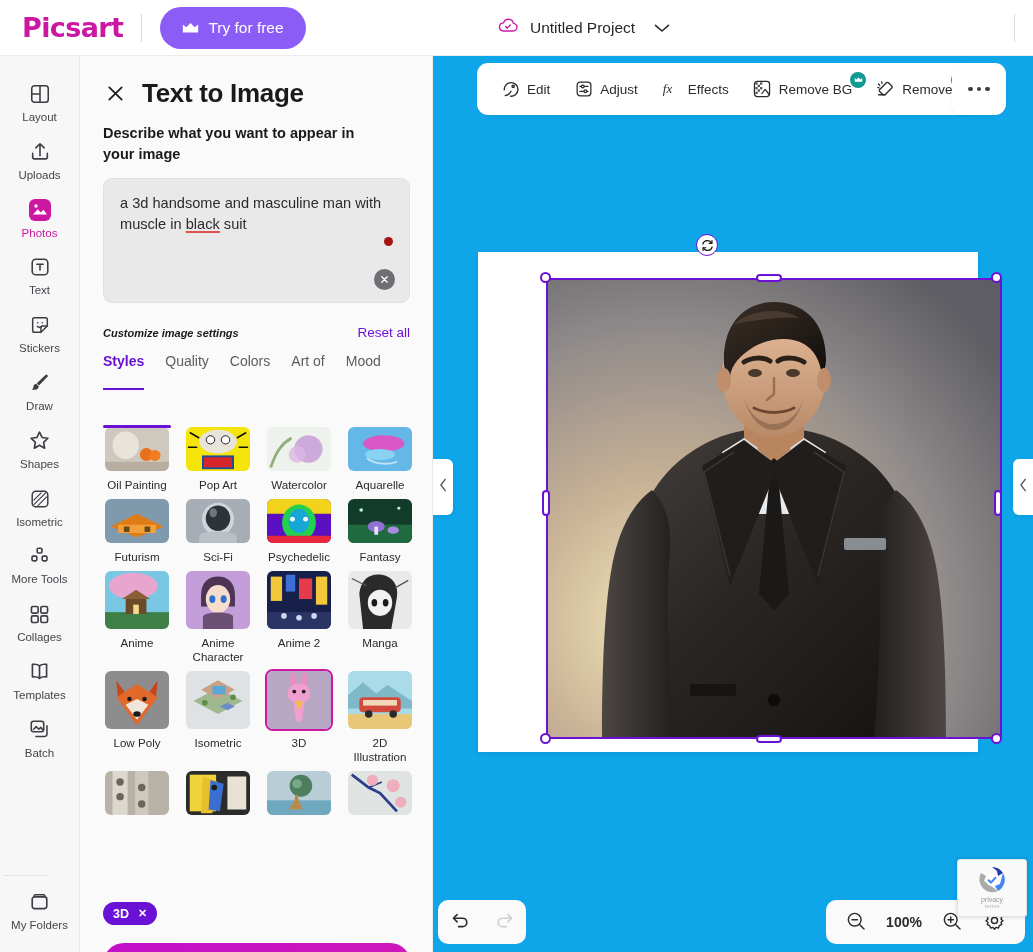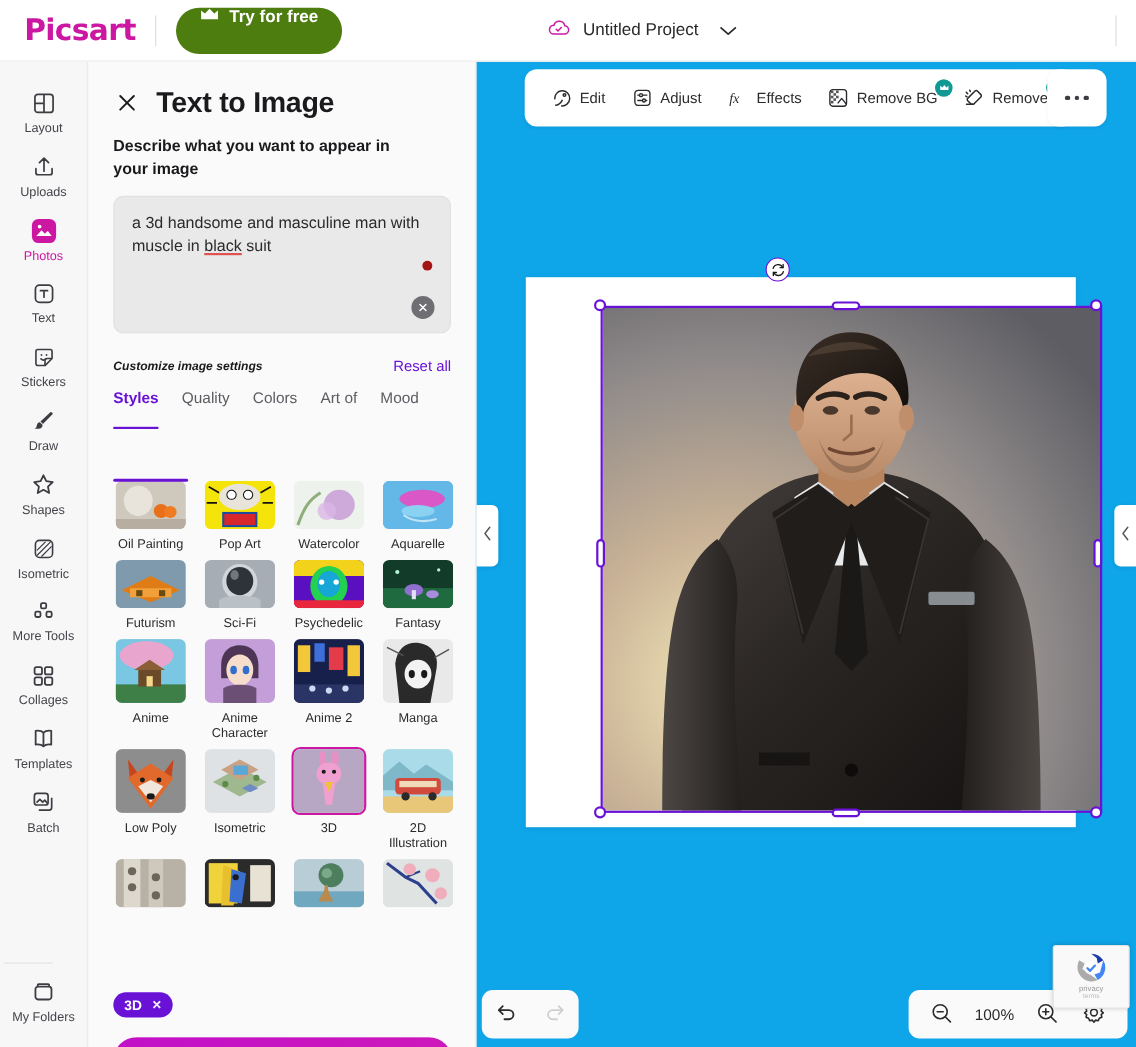--- a/index.html
+++ b/index.html
@@ -17,23 +17,23 @@
     background:#fff; display:flex; align-items:center;
     border-bottom:1px solid #ececed;
     z-index: 40;
   }
   .brand {
     margin-left:22px; font-size:27px; font-weight:700; color:#cc17a3;
     letter-spacing:-0.6px; font-family:"DejaVu Sans", sans-serif;
   }
   .vdiv { width:1px; height:28px; background:#dcdcdf; margin:0 18px; }
   .try-btn {
-    display:flex; align-items:flex-start; gap:9px;
-    background:#4d7c0f; color:#fff; border:none; border-radius:22px;
-    height:42px; padding:0 22px; font-size:15.5px; font-weight:700;
+    display:flex; align-items:center; gap:9px;
+    background:#8b5cf6; color:#fff; border:none; border-radius:22px;
+    height:42px; padding:0 22px; font-size:15.5px; font-weight:400;
     cursor:pointer; font-family:"Liberation Sans", sans-serif;
   }
   .crown { width:17px; height:12px; display:block; }
 
   .proj-wrap {
     position:absolute; left:497px; top:0; height:56px;
     display:flex; align-items:center; gap:11px;
   }
   .proj-name { font-size:15.5px; color:#28282b; }
   .chev-btn { background:none;border:none;cursor:pointer; padding:4px 8px; display:flex; }
@@ -104,21 +104,21 @@
     padding:22px 22px 0 22px;
   }
   .cust-title { font-size:11px; font-weight:700; color:#1a1a1d;font-style:italic; }
   .reset-all { font-size:13.5px; color:#6a11d6; cursor:pointer; }
 
   .tabs { display:flex; gap:21px; padding:13px 22px 0 22px; }
   .tab { font-size:14px; color:#5c5c63; cursor:pointer; padding-bottom:19px; }
   .tab.active { color:#6a11d6; font-weight:700; border-bottom:2.5px solid #6a11d6; }
 
   .styles-scroll {
-    position:absolute; left:0; top:379px; width:352px; height:455px;
+    position:absolute; left:0; top:369px; width:352px; height:455px;
     overflow:hidden; padding:0 22px;
   }
   .grid {
     display:grid; grid-template-columns:repeat(4,1fr); column-gap:13px; row-gap:4px;
   }
   .sty { display:flex;flex-direction:column;align-items:center;cursor:pointer; }
   .thumb {
     width:68px;height:48px;border-radius:8px;overflow:hidden;
     border:2px solid transparent; position:relative;
   }
@@ -214,21 +214,21 @@
     background:#fafafa;border-radius:10px;display:flex;align-items:center;
     justify-content:space-around;
   }
   .icbtn { background:none;border:none;cursor:pointer;display:flex;padding:4px; }
 
   .zoom-strip {
     position:absolute; right:8px; bottom:8px; height:44px;
     background:#fafafa;border-radius:10px;display:flex;align-items:center;
     gap:14px; padding:0 16px;
   }
-  .zoom-val { font-size:14px;font-weight:400;color:#2b2b2e; min-width:40px; text-align:center;}
+  .zoom-val { font-size:14px;font-weight:700;color:#2b2b2e; min-width:40px; text-align:center;}
 
   .recaptcha {
     position:absolute; right:6px; bottom:35px; width:70px;height:58px;
     background:#f9f9f9;border:1px solid #e3e3e3;border-radius:3px;
     box-shadow:0 0 4px rgba(0,0,0,.15); overflow:hidden;
     display:flex;flex-direction:column;align-items:center;
   }
   .rc-logo { width:32px;height:32px;margin-top:4px; }
   .rc-txt { font-size:7px;color:#9a9a9a; }
   .rc-sub { font-size:6px;color:#bcbcbc; }

